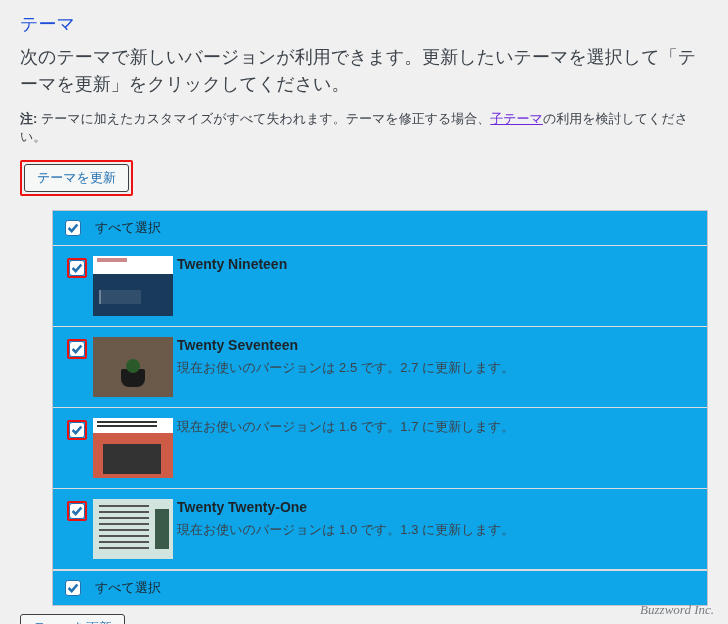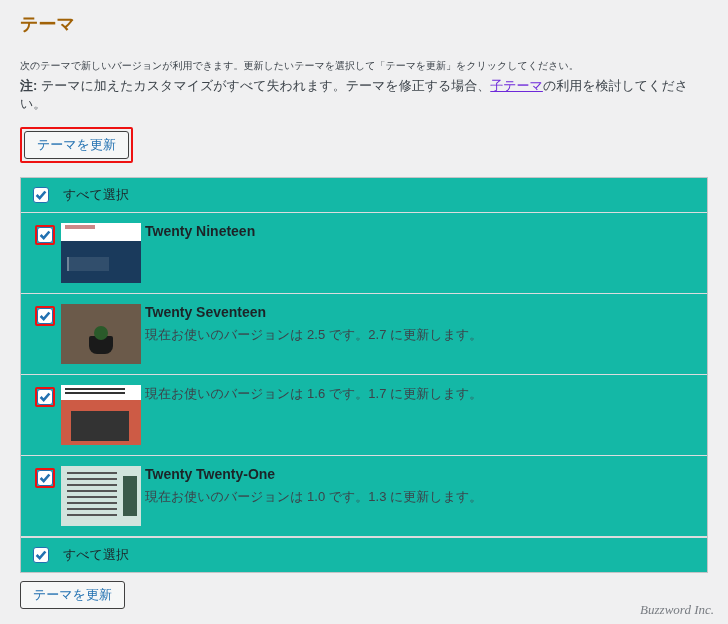--- a/index.html
+++ b/index.html
@@ -10,28 +10,28 @@
   height: 624px;
   overflow: hidden;
   position: relative;
 }
 .content {
   padding: 12px 20px 10px 20px;
   background: #f0f0f1;
 }
 h2.page-title {
   font-size: 18px;
-  font-weight: 700;
-  color: #a16207;
-  margin-bottom: 22px;
+  font-weight: 400;
+  color: #1d4ed8;
+  margin-bottom: 8px;
 }
 p.desc {
-  font-size: 10px;
+  font-size: 18px;
   color: #3c434a;
-  margin-bottom: 4px;
+  margin-bottom: 12px;
   line-height: 1.5;
 }
 p.note {
   font-size: 13px;
   color: #3c434a;
   margin-bottom: 14px;
 }
 .note strong { font-weight: 700; }
 a.link { color: #6d28d9; text-decoration: underline; cursor: pointer; }
 .btn {
@@ -54,22 +54,23 @@
 }
 .highlight-cb {
   border: 2px solid #e11;
   border-radius: 2px;
   padding: 0;
   display: inline-flex;
   align-items: center;
   justify-content: center;
 }
 .panel {
-  background: #14b8a6;
+  background: #0ea5e9;
   border: 1px solid #c3c4c7;
+  margin-left: 32px;
 }
 .select-all-row {
   display: flex;
   align-items: center;
   padding: 8px 12px;
   border-bottom: 1px solid #dcdcde;
   gap: 14px;
 }
 .select-all-row:last-child { border-bottom: none; border-top: 1px solid #dcdcde; }
 .cb {

